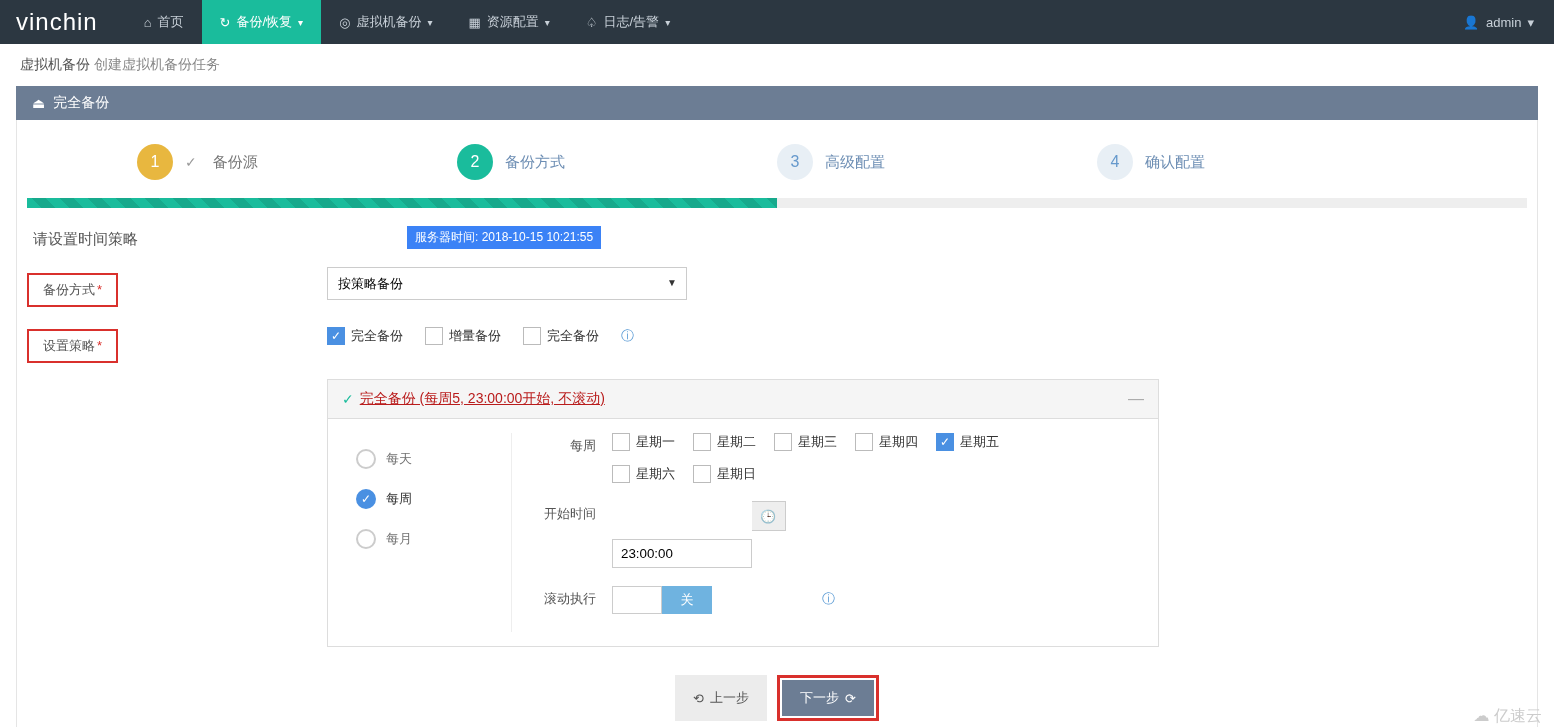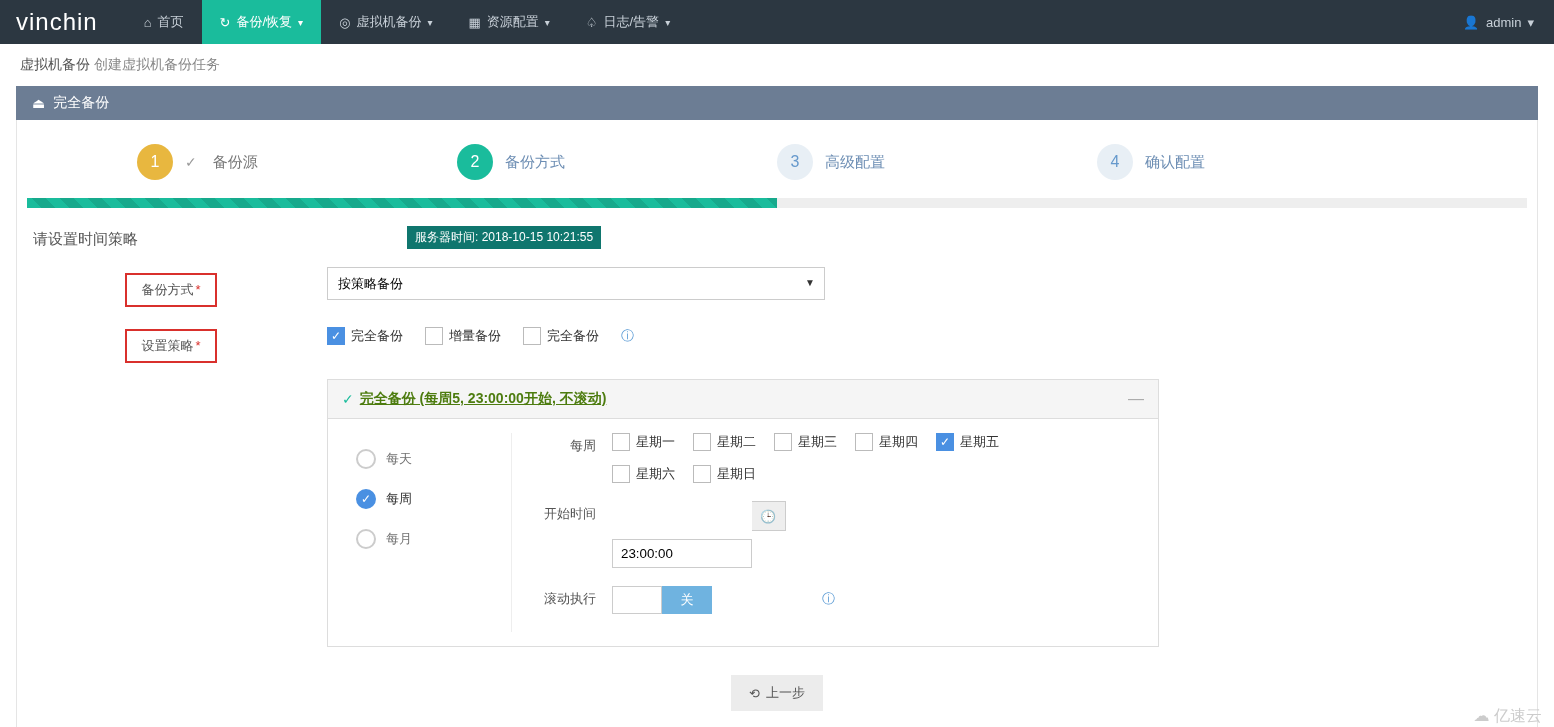--- a/index.html
+++ b/index.html
@@ -22,36 +22,36 @@
 .wnum.cur { background: #1abc9c; color: #fff; }
 .wnum.todo { background: #e8eff5; color: #6699cc; }
 .wlabel { color: #6c8db3; font-size: 15px; }
 .wlabel.done { color: #777; }
 .check-ic { color: #999; font-size: 14px; margin-right: 4px; }
 .progress-bar { height: 10px; margin: 8px 10px 18px; background: #eee; position: relative; overflow: hidden; }
 .progress-fill { height: 100%; width: 50%; background: repeating-linear-gradient(45deg,#1abc9c 0 10px,#17a98c 10px 20px); }
 .form-area { padding: 0 10px; }
 .form-title-row { display: flex; align-items: flex-end; margin-bottom: 18px; }
 .form-title { font-size: 15px; color: #555; width: 380px; padding-left: 6px; }
-.server-time { background: #0f766e; color: #fff; padding: 3px 8px; font-size: 12px; }
+.server-time { background: #3b82f6; color: #fff; padding: 3px 8px; font-size: 12px; }
 .form-row { display: flex; align-items: flex-start; margin-bottom: 16px; }
-.form-label { width: 300px; text-align: center; padding-right: 12px; padding-top: 6px; }
+.form-label { width: 300px; text-align: left; padding-right: 12px; padding-top: 6px; }
 .boxed { display: inline-block; border: 2px solid #d9302c; padding: 6px 14px; color: #555; }
 .req { color: #d9302c; margin-left: 2px; }
-.select-wrap { position: relative; width: 498px; }
+.select-wrap { position: relative; width: 360px; }
 .select-el { width: 100%; padding: 8px 10px; border: 1px solid #ccc; background: #fff; font-size: 13px; appearance: none; }
 .select-arrow { position: absolute; right: 10px; top: 10px; font-size: 10px; color: #333; pointer-events: none; }
 .chk-row { display: flex; align-items: center; gap: 22px; padding-top: 4px; }
 .chk { display: flex; align-items: center; gap: 6px; }
 .chk-box { width: 18px; height: 18px; border: 1px solid #bbb; display: flex; align-items: center; justify-content: center; background: #fff; }
 .chk-box.on { background: #4a90e2; border-color: #4a90e2; color: #fff; font-size: 12px; }
 .info-ic { color: #5b9bd5; cursor: default; }
 .policy-panel { margin-left: 300px; width: 832px; border: 1px solid #ddd; }
 .policy-head { background: #f5f5f5; border-bottom: 1px solid #ddd; padding: 10px 14px; display: flex; align-items: center; font-size: 14px; }
-.policy-head a { color: #4d7c0f; text-decoration: underline; font-weight: bold; }
+.policy-head a { color: #b91c1c; text-decoration: underline; }
 .policy-head .ok { color: #1abc9c; margin-right: 6px; }
 .policy-head .collapse { margin-left: auto; color: #aaa; cursor: pointer; font-size: 16px; }
 .policy-body { display: flex; padding: 14px; gap: 20px; }
 .freq-col { width: 170px; border-right: 1px solid #eee; padding: 6px 0; }
 .freq-opt { display: flex; align-items: center; gap: 10px; padding: 10px 14px; cursor: pointer; }
 .radio-c { width: 20px; height: 20px; border: 2px solid #ccc; border-radius: 50%; display: flex; align-items: center; justify-content: center; }
 .radio-c.on { border-color: #4a90e2; background: #4a90e2; }
 .radio-c.on::after { content: "✓"; color: #fff; font-size: 12px; }
 .freq-opt .txt { color: #737373; }
 .freq-opt.on .txt { color: #333; }
@@ -255,20 +255,26 @@
           </div>
         </div>
       </div>
     </div>
 
     <div class="footer-btns">
       <div class="btn btn-prev">
         <span>⟲</span>
         <span>上一步</span>
       </div>
+      <div class="next-box">
+        <div class="btn btn-next">
+          <span>下一步</span>
+          <span>⟳</span>
+        </div>
+      </div>
     </div>
   </div>
 </div>
 
 <div class="watermark">
   <span>☁</span>
   <span>亿速云</span>
 </div>
 
 </body></html>

